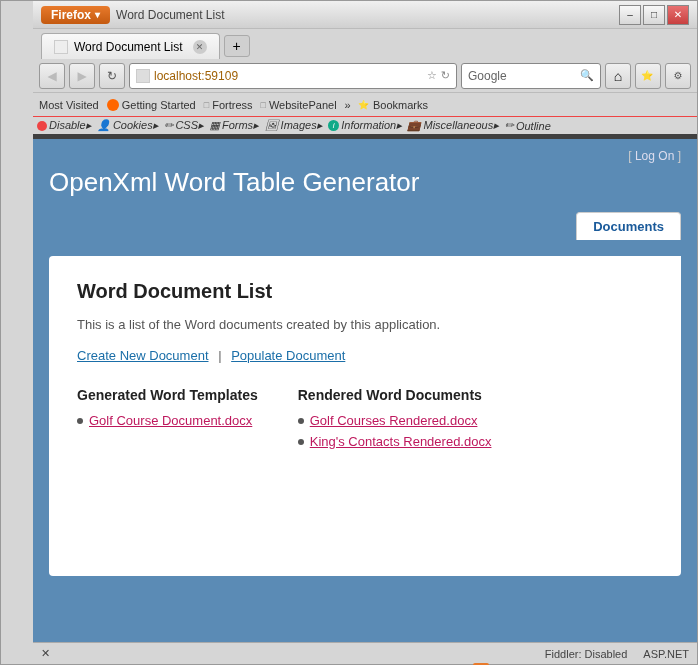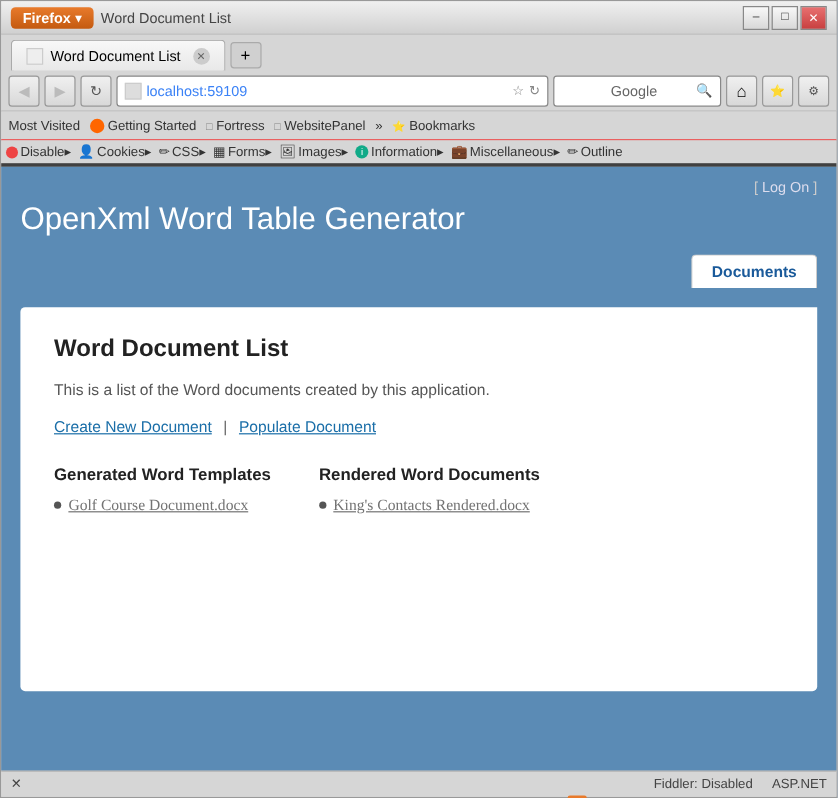--- a/index.html
+++ b/index.html
@@ -13,20 +13,21 @@
     }
 
     
     .browser-window {
       width: 698px;
       height: 665px;
       background: #d6d6d6;
       border: 1px solid #999;
       display: flex;
       flex-direction: column;
+      padding-left: 32px;
     }
 
     
     .title-bar {
       height: 28px;
       background: linear-gradient(to bottom, #f0f0f0, #d0d0d0);
       display: flex;
       align-items: center;
       justify-content: space-between;
       padding: 0 8px;
@@ -160,21 +161,21 @@
       gap: 4px;
     }
     .url-favicon {
       width: 14px;
       height: 14px;
       background: #ddd;
       border: 1px solid #ccc;
     }
     .url-text {
       font-size: 12px;
-      color: #3b82f6;
+      color: #a16207;
       flex: 1;
     }
     .url-icons {
       display: flex;
       gap: 4px;
       align-items: center;
     }
     .url-icon-sm {
       font-size: 11px;
       color: #888;
@@ -184,21 +185,21 @@
       height: 26px;
       width: 140px;
       border: 1px solid #888;
       border-radius: 3px;
       background: white;
       display: flex;
       align-items: center;
       padding: 0 6px;
       gap: 4px;
     }
-    .search-text { font-size: 12px; color: #666; flex: 1; margin-left: 41px; }
+    .search-text { font-size: 12px; color: #666; flex: 1; }
     .home-btn {
       width: 26px;
       height: 26px;
       background: linear-gradient(to bottom, #f0f0f0, #d8d8d8);
       border: 1px solid #999;
       border-radius: 3px;
       display: flex;
       align-items: center;
       justify-content: center;
       cursor: pointer;
@@ -231,23 +232,24 @@
     }
 
     
     .webdev-bar {
       height: 22px;
       background: #d6d6d6;
       display: flex;
       align-items: center;
       padding: 0 4px;
       gap: 6px;
-      border-bottom: 3px solid #404040;
+      border-bottom: 5px solid #404040;
       font-size: 11px;
       overflow: hidden;
+      font-style: italic;
     }
     .wd-item {
       display: flex;
       align-items: center;
       gap: 2px;
       cursor: pointer;
       color: #333;
       white-space: nowrap;
     }
     .wd-dot {
@@ -358,24 +360,23 @@
       font-size: 13px;
     }
     .bullet {
       width: 6px;
       height: 6px;
       background: #555;
       border-radius: 50%;
       flex-shrink: 0;
     }
     .column ul li a {
-      color: #737373;
+      color: #be185d;
       text-decoration: underline;
       cursor: pointer;
-      font-family: Liberation Serif, serif;
     }
 
     
     .status-bar {
       height: 22px;
       background: #d6d6d6;
       border-top: 1px solid #aaa;
       display: flex;
       align-items: center;
       justify-content: space-between;
@@ -544,20 +545,24 @@
                 <div class="bullet"></div>
                 <a>Golf Course Document.docx</a>
               </li>
             </ul>
           </div>
           <div class="column">
             <h3>Rendered Word Documents</h3>
             <ul>
               <li>
                 <div class="bullet"></div>
+                <a>Golf Courses Rendered.docx</a>
+              </li>
+              <li>
+                <div class="bullet"></div>
                 <a>King's Contacts Rendered.docx</a>
               </li>
             </ul>
           </div>
         </div>
       </div>
     </div>
   </div>
 
   <div class="status-bar">

